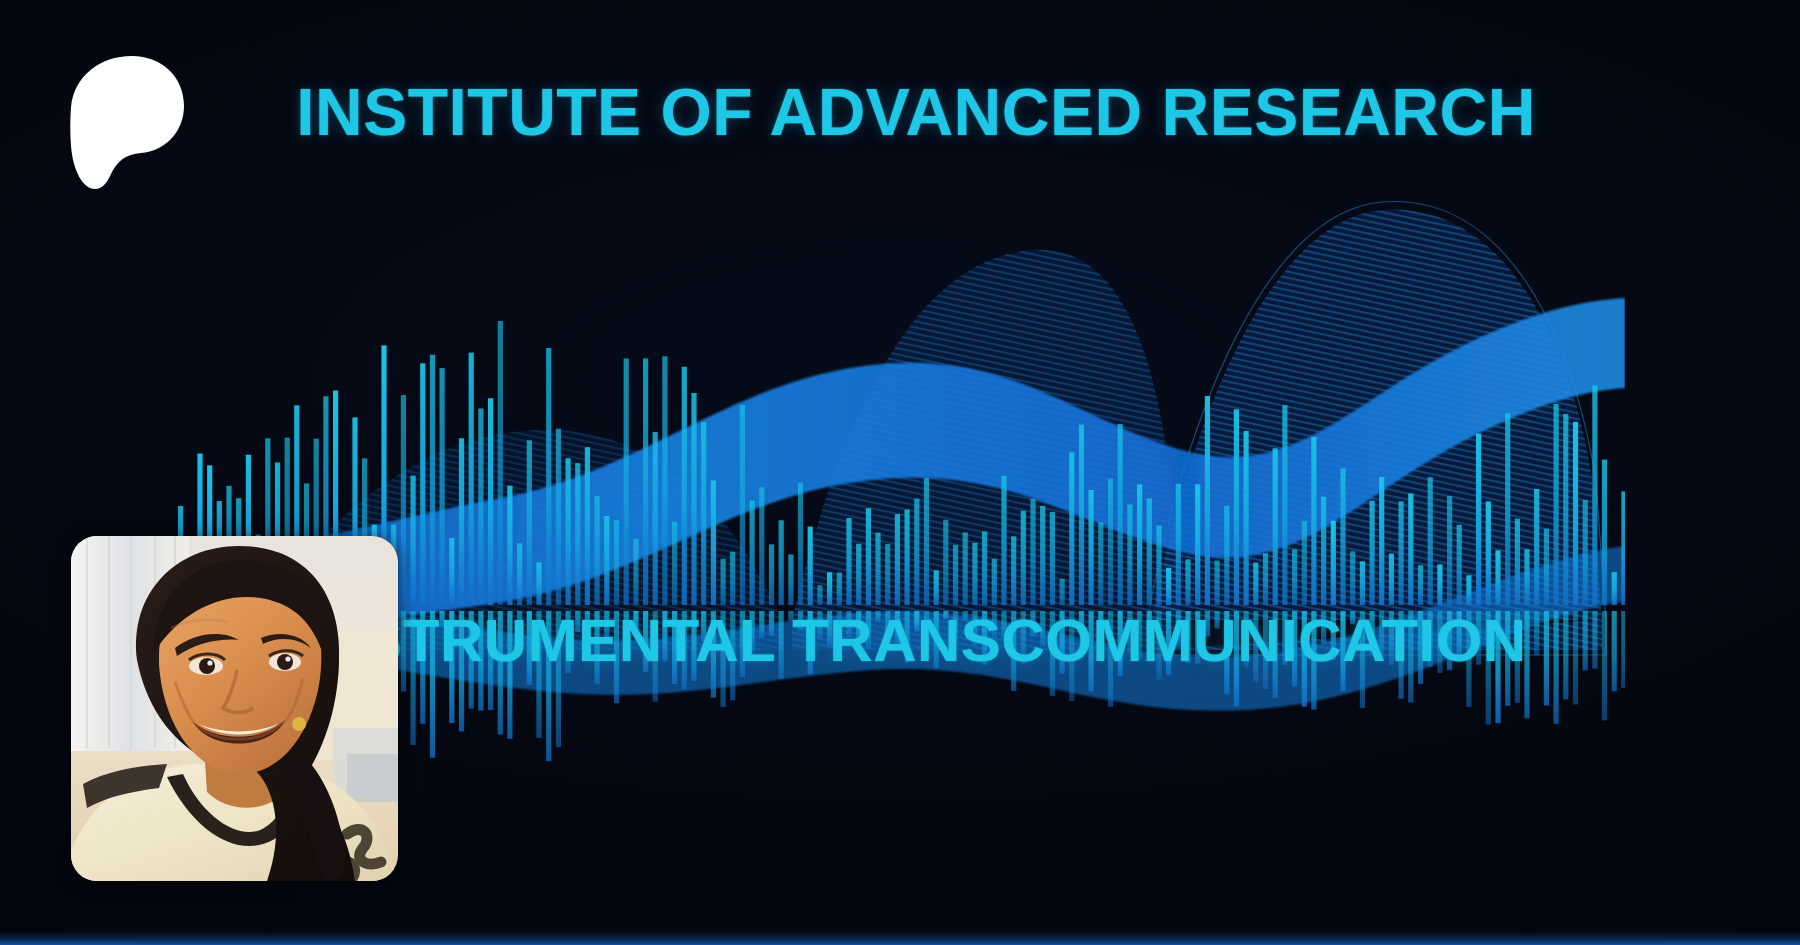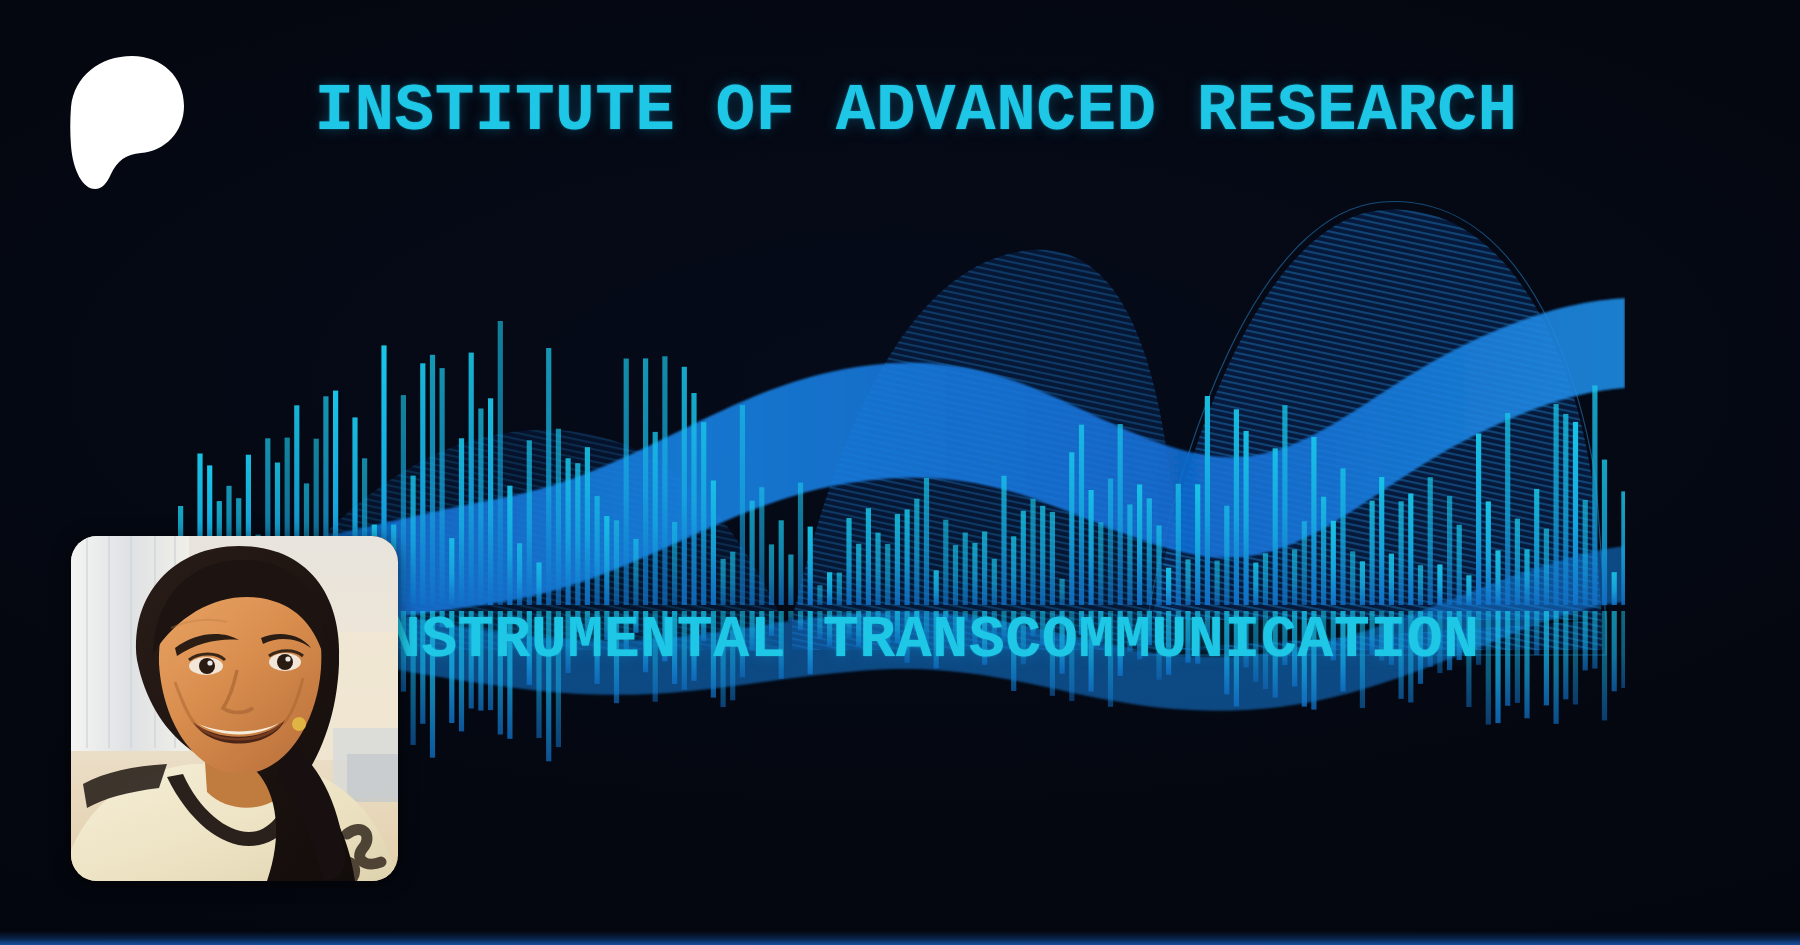--- a/index.html
+++ b/index.html
@@ -12,21 +12,20 @@
     font-family: "Liberation Sans", sans-serif;
   }
 
   
   #stage {
     position: relative;
     width: 1800px;
     height: 945px;
     overflow: hidden;
     background: #a21caf;
-    font-family: Liberation Mono, monospace;
   }
 
   
   .bg-base {
     position: absolute;
     inset: 0;
     background:
       radial-gradient(120% 90% at 50% 40%, #060b1a 0%, #04070f 60%, #02040b 100%);
   }
 

